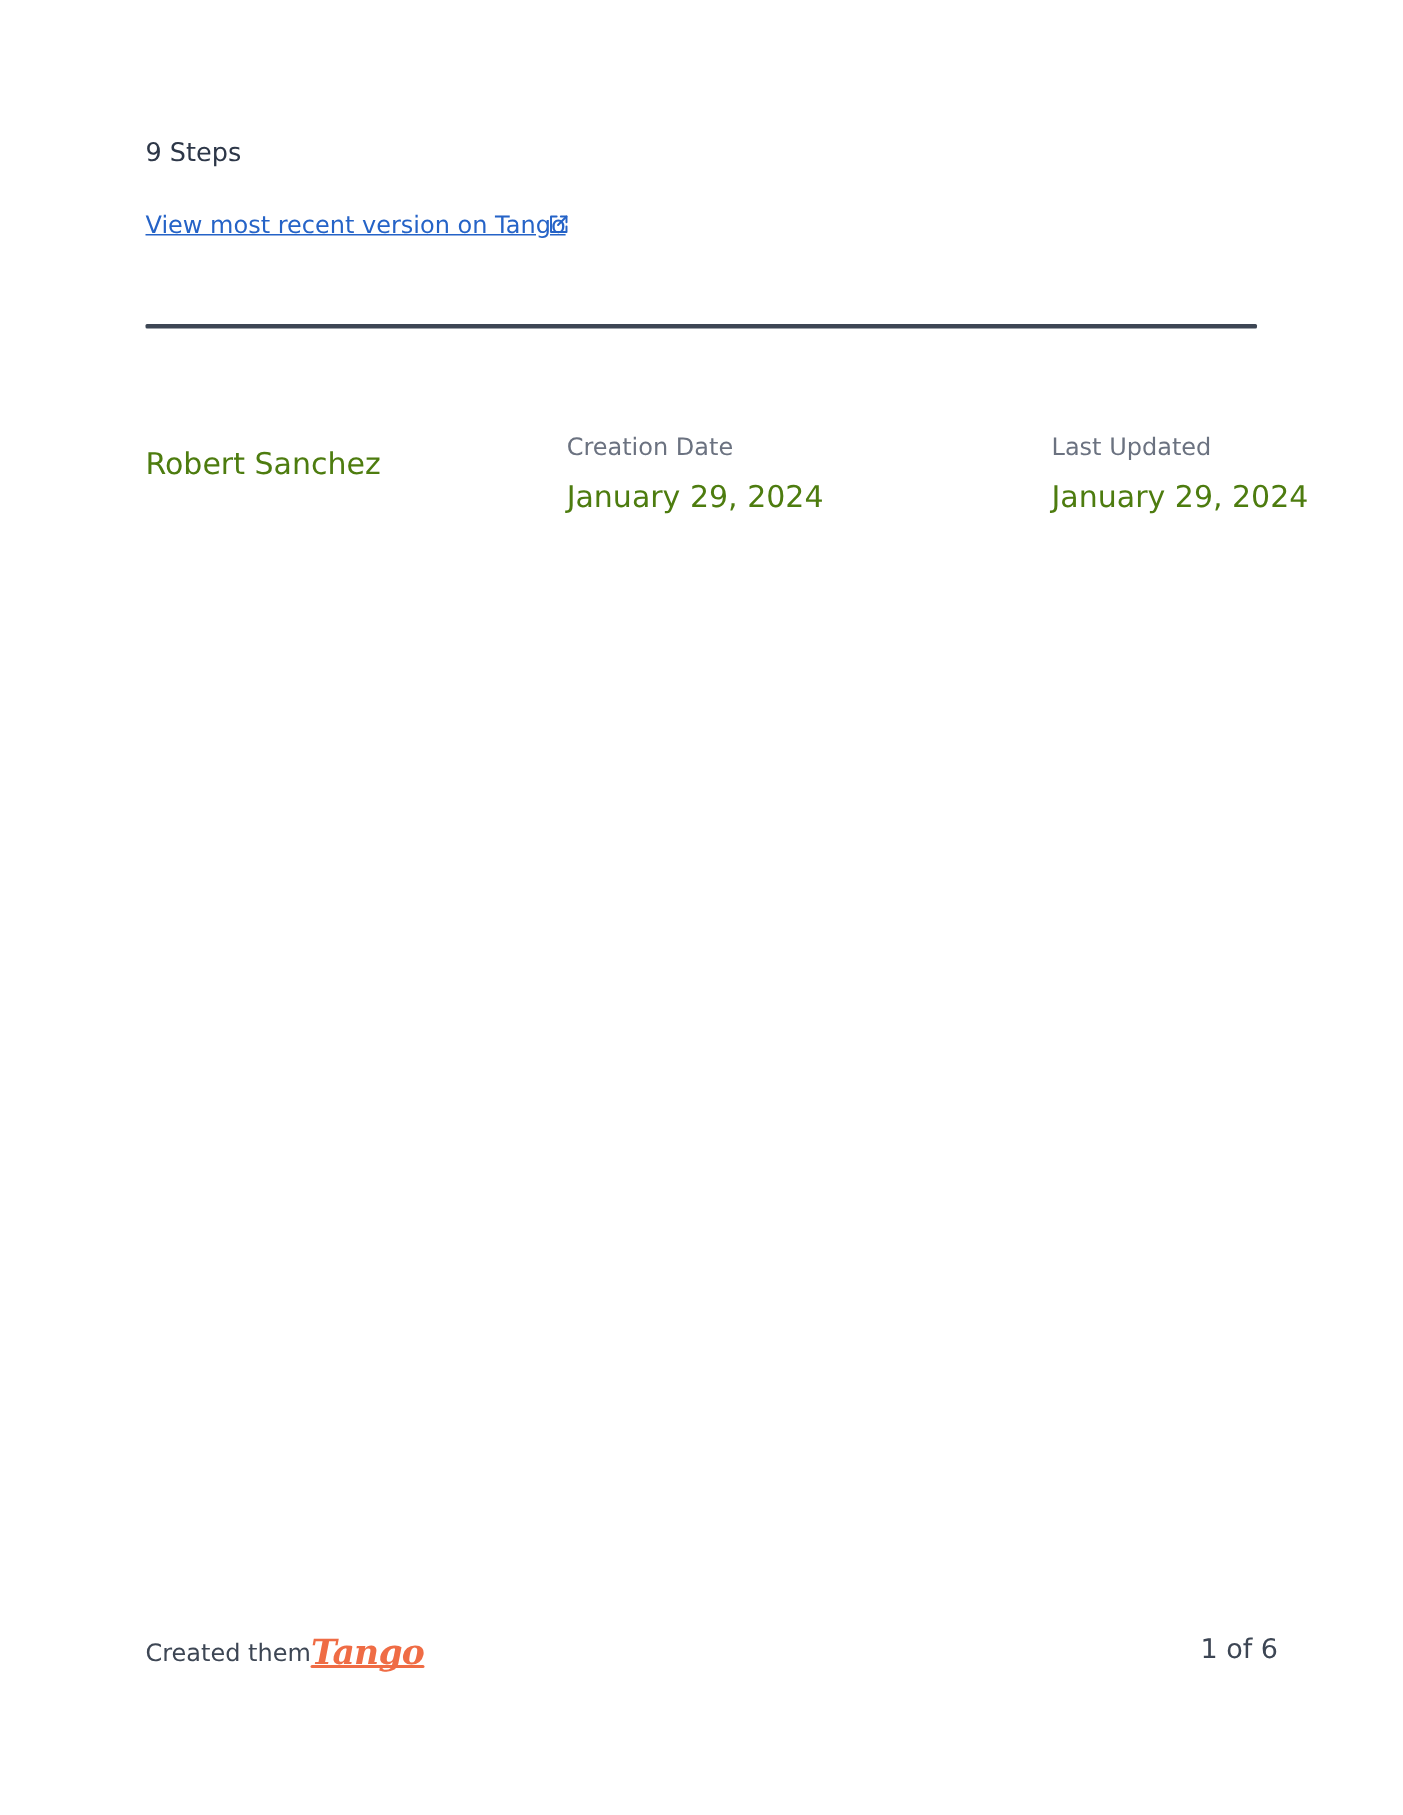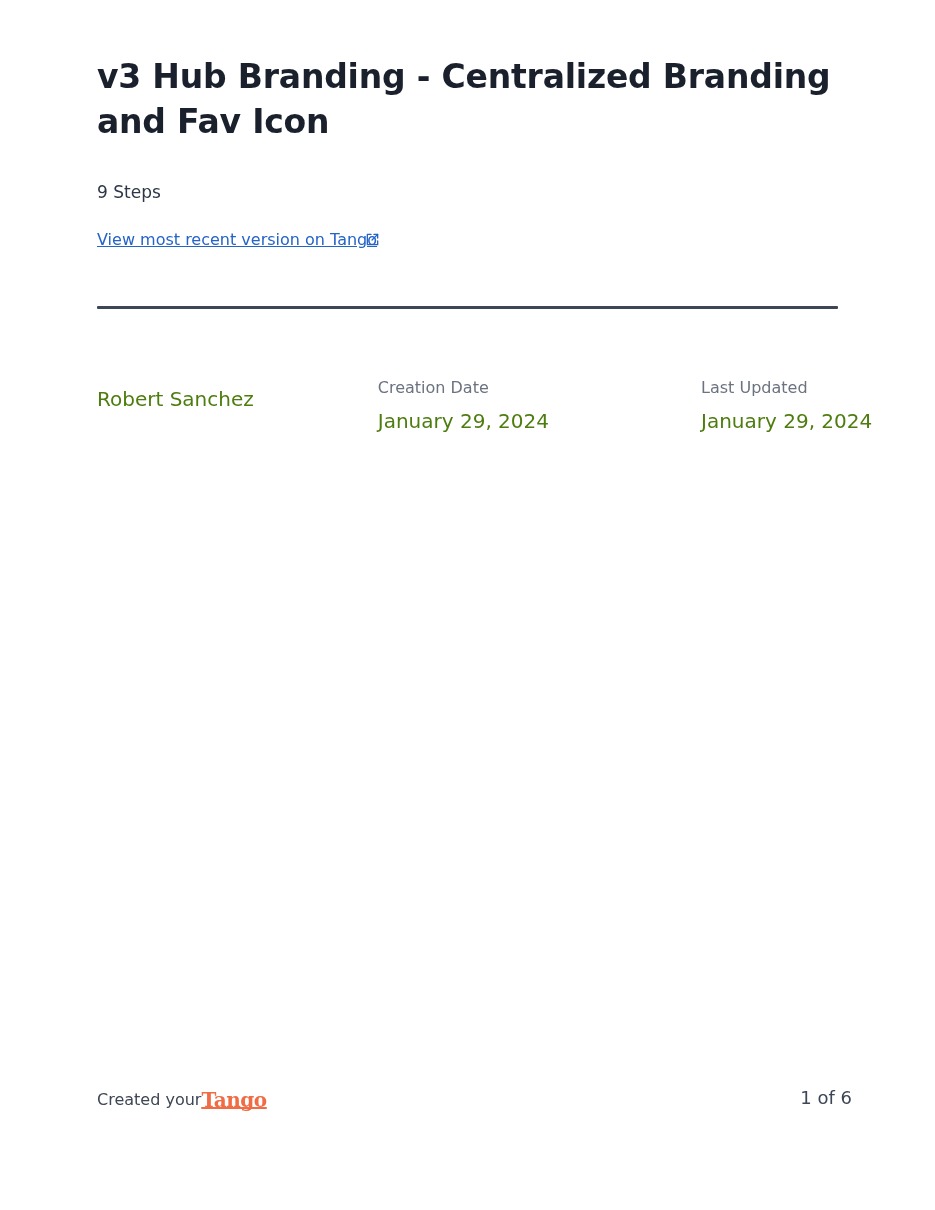--- a/index.html
+++ b/index.html
@@ -108,22 +108,23 @@
     justify-content: space-between;
   }
   .created-with {
     display: flex;
     align-items: baseline;
     font-size: 16px;
     color: #3d4654;
   }
   .tango-wordmark {
     font-family: "DejaVu Serif", "Liberation Serif", serif;
+    font-style: italic;
     font-weight: 700;
-    font-size: 20px;
+    font-size: 23px;
     color: #ef6c45;
     letter-spacing: -0.5px;
     position: relative;
     top: 2px;
   }
   .tango-underline {
     display: block;
     height: 2px;
     background: #ef6c45;
     margin-top: -3px;
@@ -134,21 +135,20 @@
     color: #3d4654;
   }
 </style>
 </head>
 <body>
 
 <div class="page">
 
   <div class="content">
 
-    <h1 class="doc-title">v3 Hub Branding - Centralized Branding and Fav Icon</h1>
 
 
     <div class="meta-row">
       <span class="steps-count">9 Steps</span>
       <a class="tango-link" href="#"><span>View most recent version on Tango</span><span class="ext-icon"><svg width="15" height="15" viewBox="0 0 16 16" fill="none" stroke="#2563c7" stroke-width="1.4" stroke-linecap="round" stroke-linejoin="round">
               <path d="M6.5 2.5H2.5v11h11V9.5"></path>
               <path d="M9.5 2.5h4v4"></path>
               <path d="M13.5 2.5L7.5 8.5"></path>
             </svg></span></a>
     </div>
@@ -166,21 +166,21 @@
       <div class="info-col c3">
         <span class="info-label">Last Updated</span>
         <span class="info-value">January 29, 2024</span>
       </div>
     </div>
 
   </div>
 
   <div class="footer">
     <div class="created-with">
-      <span>Created your</span>
+      <span>Created them</span>
       <span>
         <span class="tango-wordmark">Tango</span>
         <span class="tango-underline"></span>
       </span>
     </div>
     <div class="page-num">1 of 6</div>
   </div>
 
 </div>
 

